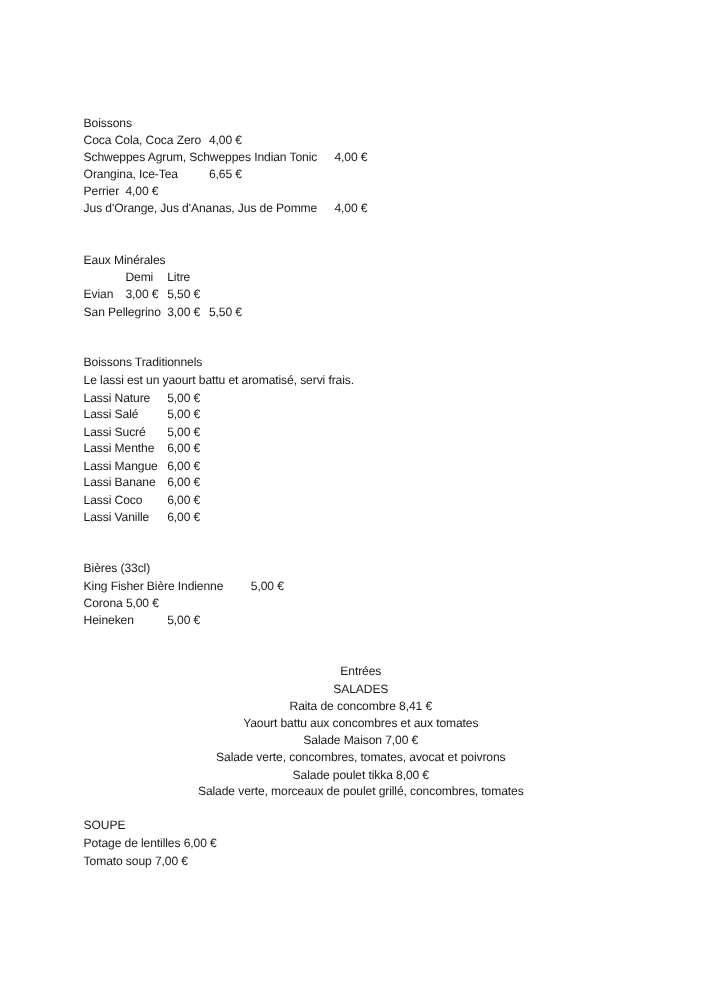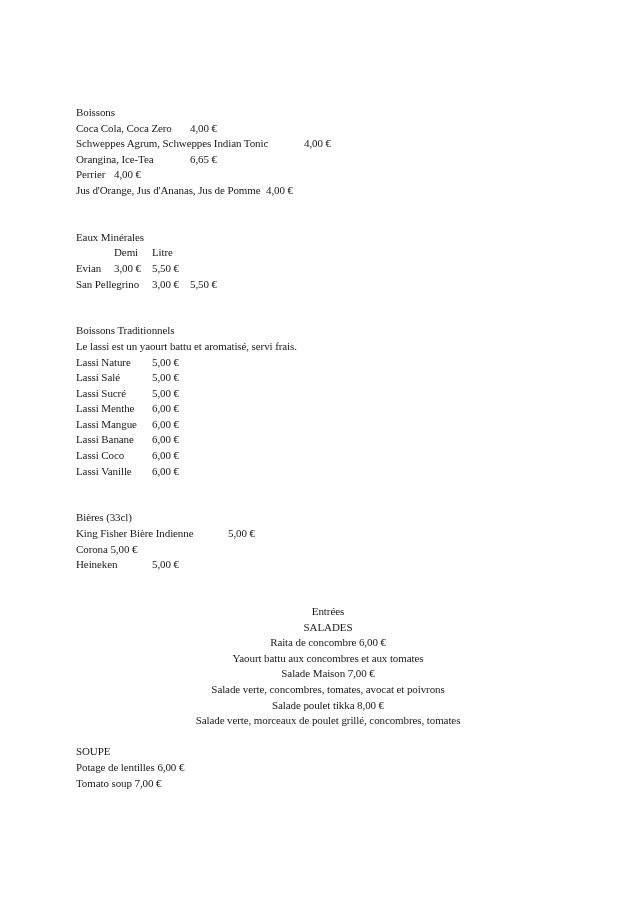--- a/index.html
+++ b/index.html
@@ -11,21 +11,20 @@
     font-family: "Liberation Sans", sans-serif;
     font-size: 11px;
     color: #1a1a1a;
     font-weight: 400;
   }
   .page {
     width: 640px;
     height: 906px;
     background: #ffffff;
     padding: 105px 60px 16px 76px;
-    font-family: Liberation Serif, serif;
   }
   .block { margin-bottom: 31.2px; }
   .block.small-gap { margin-bottom: 15.6px; text-align: center; }
   .block:last-child { margin-bottom: 0; }
   .line {
     white-space: pre;
     tab-size: 38px;
     -moz-tab-size: 38px;
     line-height: 15.6px;
     min-height: 15.6px;
@@ -69,21 +68,21 @@
   <section class="block">
     <div class="line">Bières (33cl)</div>
     <div class="line">King Fisher Bière Indienne	5,00 €</div>
     <div class="line">Corona 5,00 €</div>
     <div class="line">Heineken	5,00 €</div>
   </section>
 
   <section class="block small-gap">
     <div class="line">Entrées</div>
     <div class="line">SALADES</div>
-    <div class="line">Raita de concombre 6,00 €</div>
+    <div class="line">Raita de concombre 8,41 €</div>
     <div class="line">Yaourt battu aux concombres et aux tomates</div>
     <div class="line">Salade Maison 7,00 €</div>
     <div class="line">Salade verte, concombres, tomates, avocat et poivrons</div>
     <div class="line">Salade poulet tikka 8,00 €</div>
     <div class="line">Salade verte, morceaux de poulet grillé, concombres, tomates</div>
   </section>
 
   <section class="block">
     <div class="line">SOUPE</div>
     <div class="line">Potage de lentilles 6,00 €</div>

